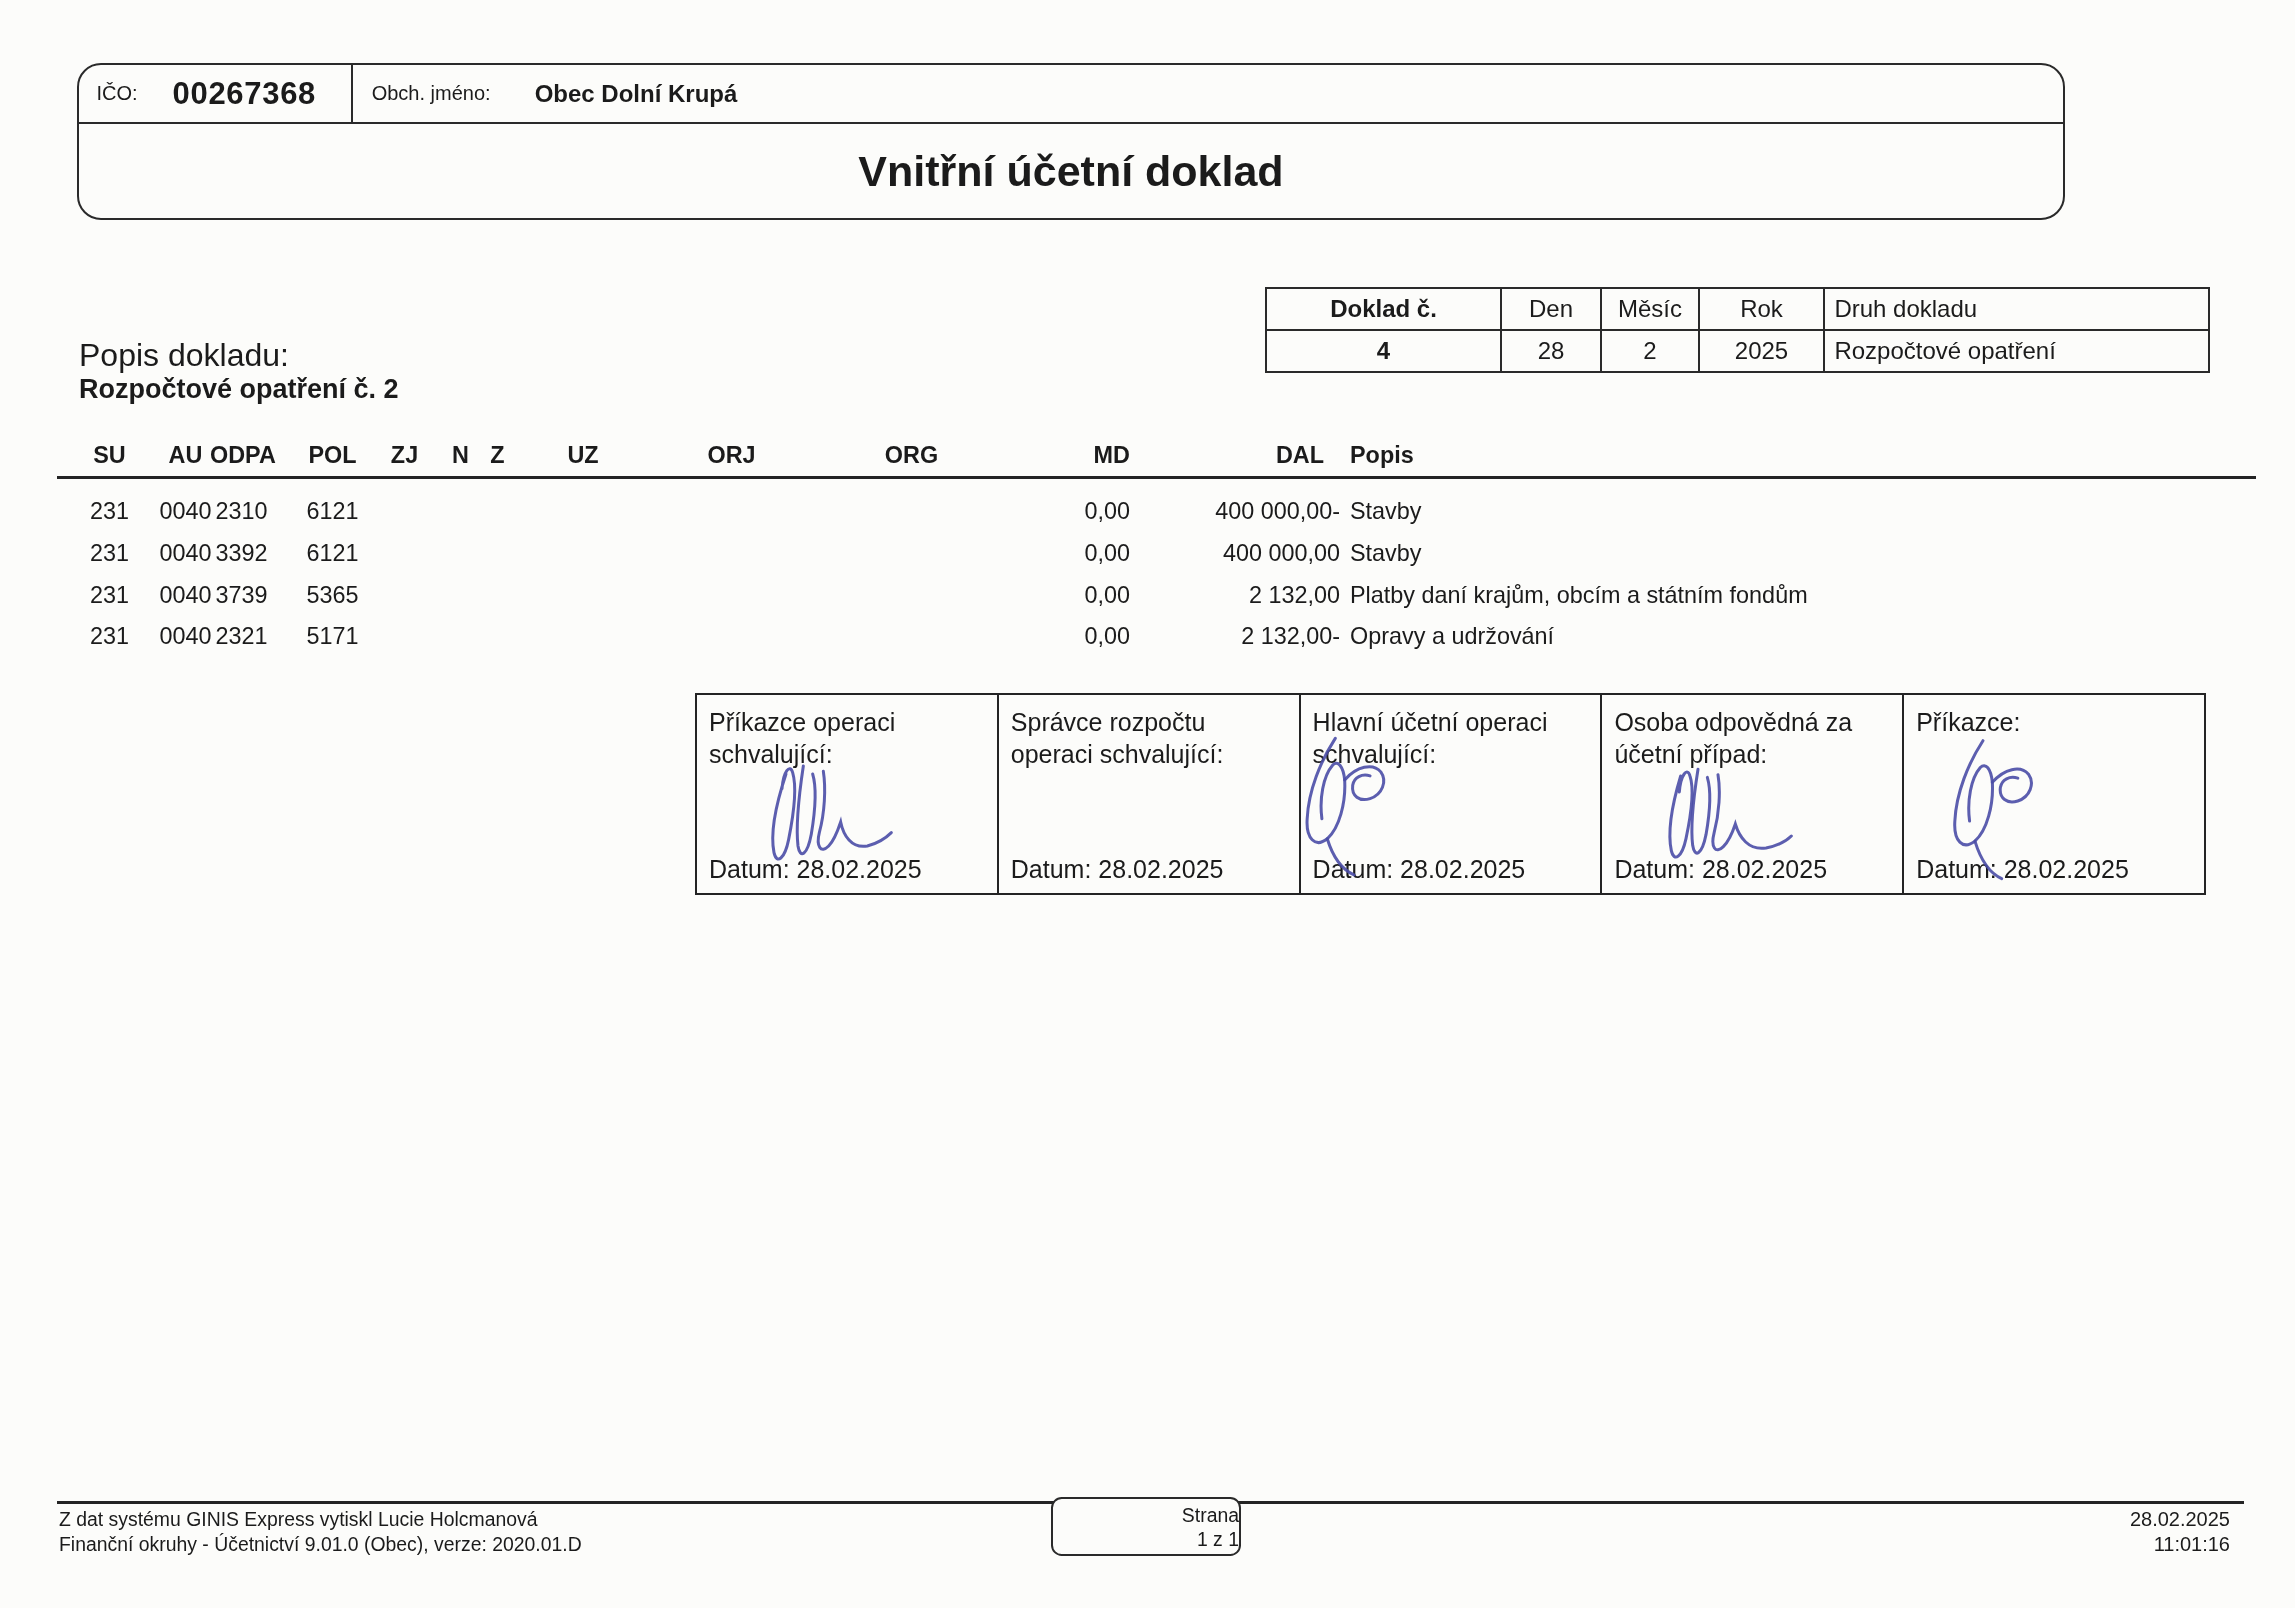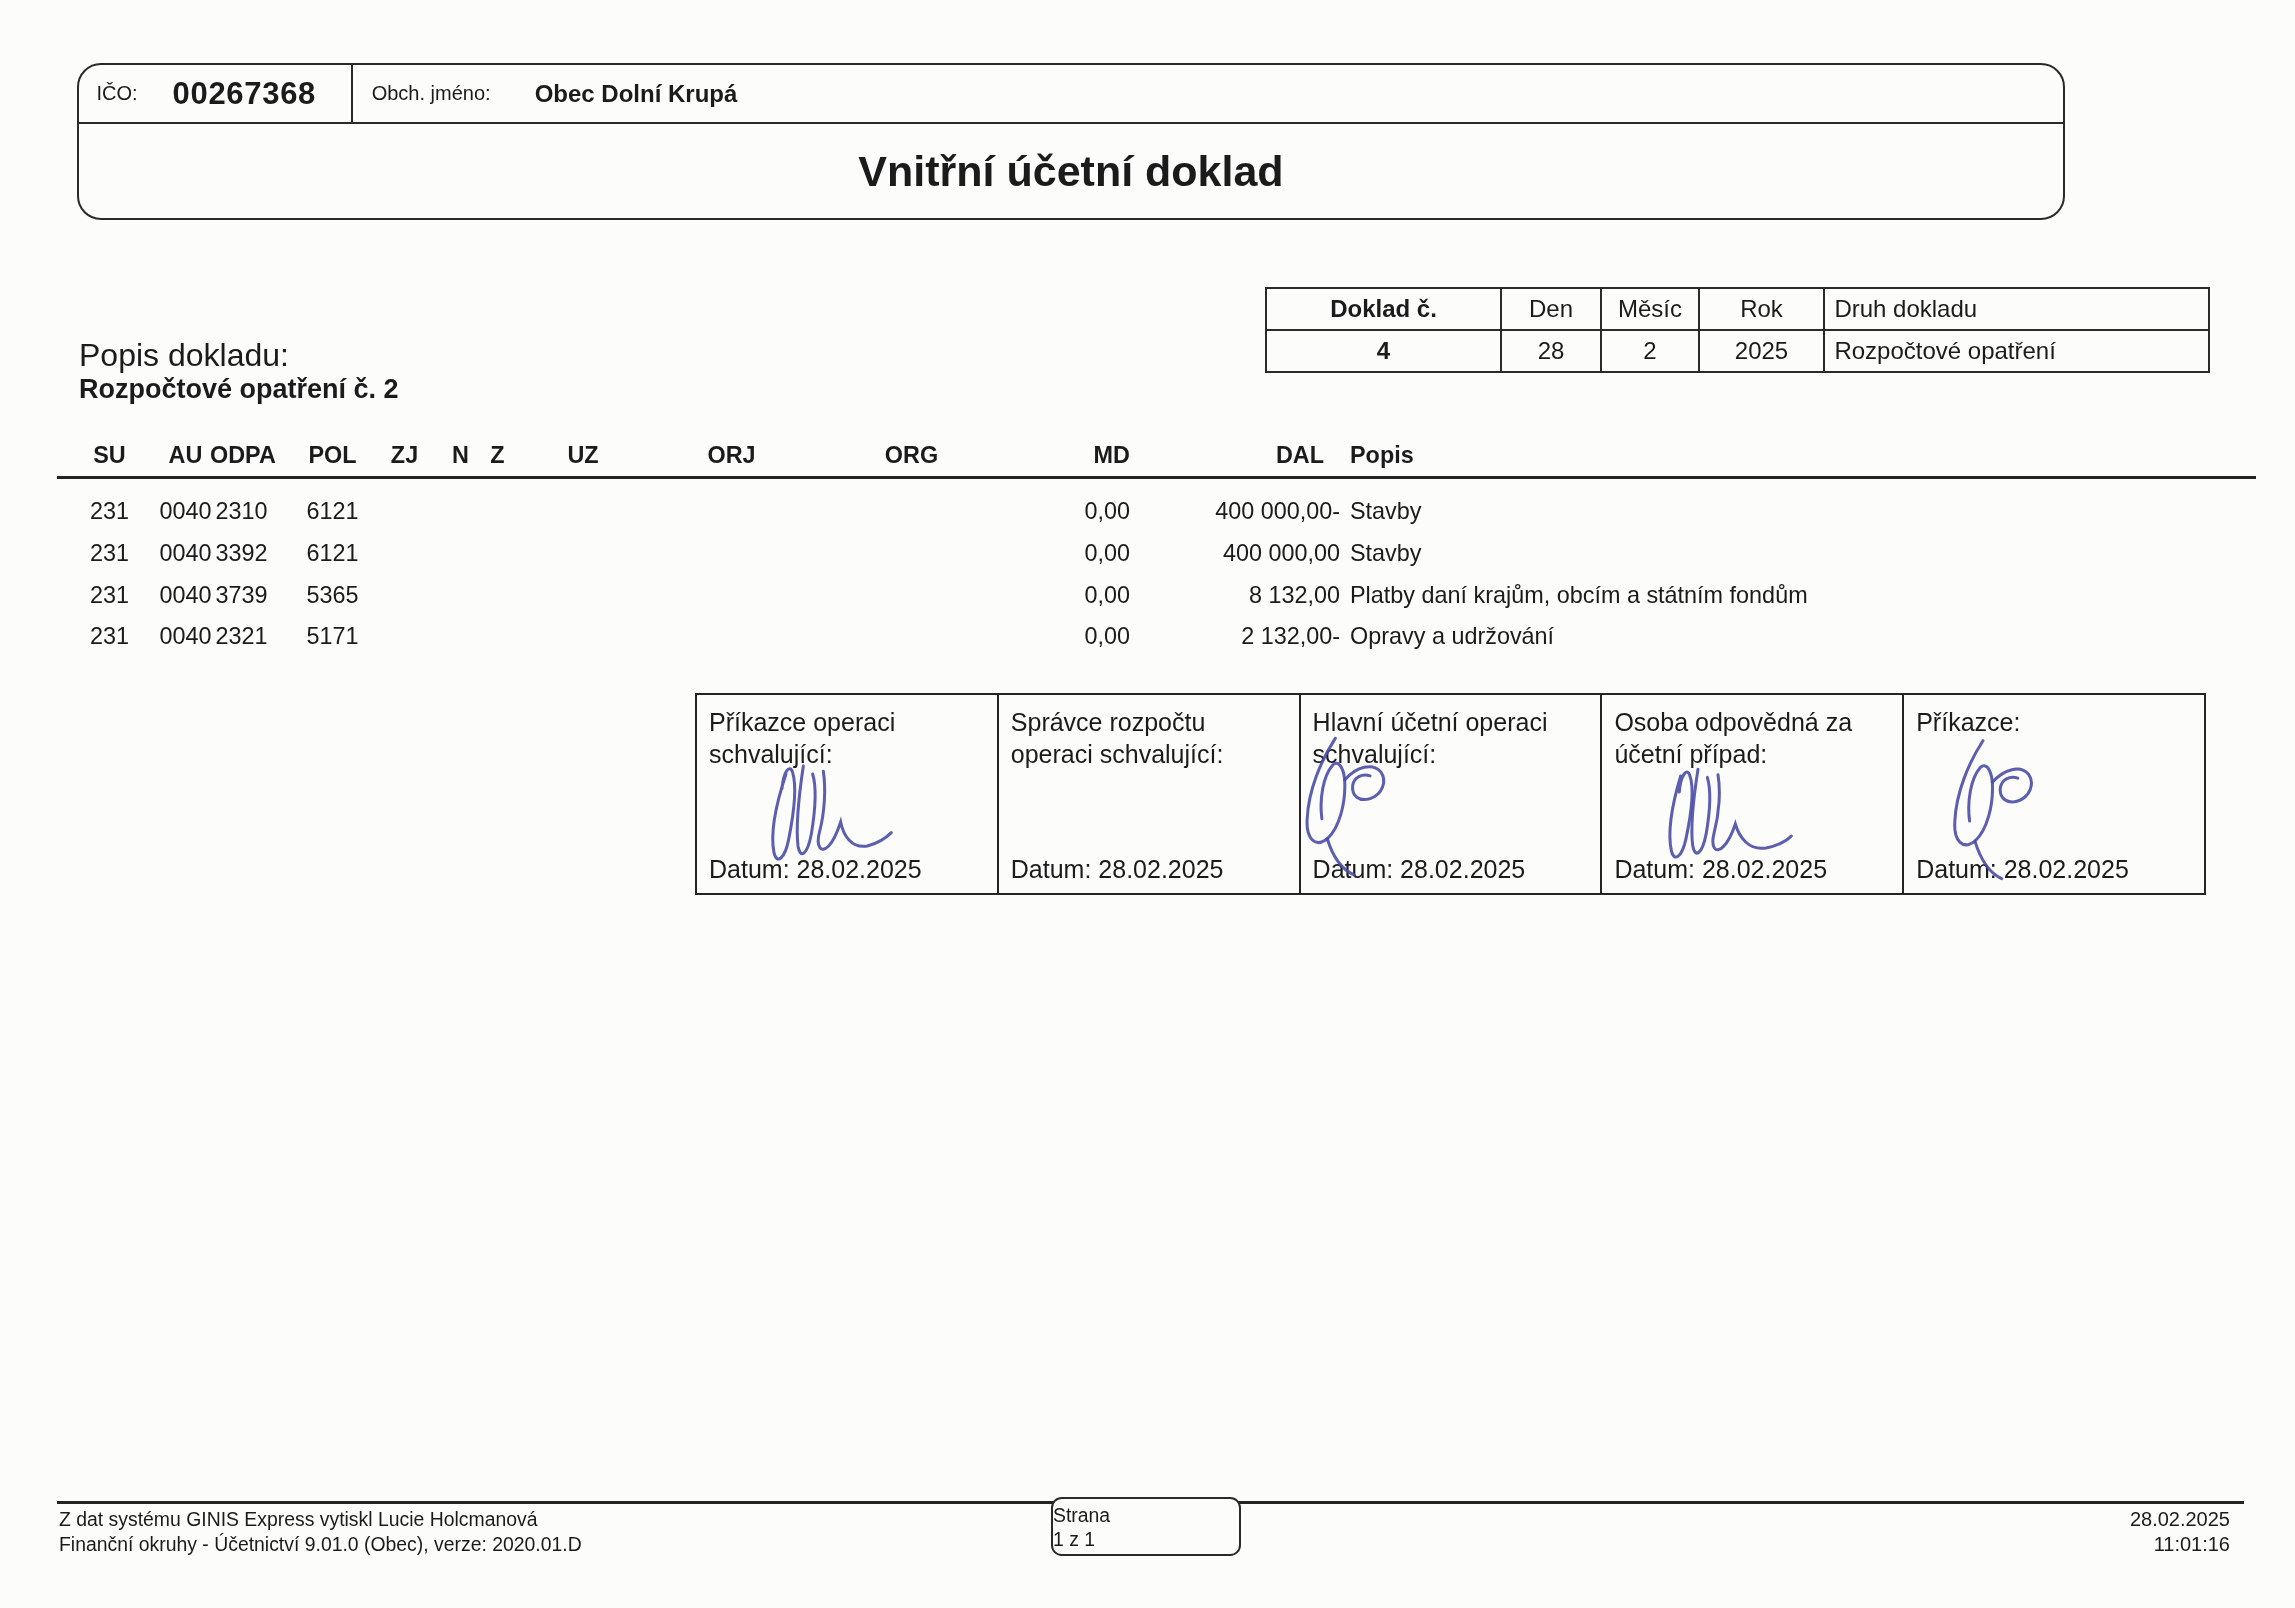--- a/index.html
+++ b/index.html
@@ -85,21 +85,21 @@
   .sig-label{font-size:25px;line-height:32px;}
   .sig-date{position:absolute;left:12px;bottom:9.4px;font-size:25px;white-space:nowrap;}
   .sig-svg{position:absolute;z-index:2;pointer-events:none;}
   .sig-svg path{fill:none;stroke:#4a4da6;stroke-width:4.5;stroke-linecap:round;opacity:.9;}
   
   .footer-rule{position:absolute;left:57px;top:1501px;width:2187px;height:2.7px;background:#242424;}
   .footer-left{position:absolute;left:59px;top:1507px;font-size:19.4px;line-height:25px;}
   .page-box{
     position:absolute;left:1051px;top:1497px;width:190px;height:59px;
     border:2px solid #2a2a2a;border-radius:10.7px;background:#fcfcfa;z-index:3;
-    display:flex;flex-direction:column;align-items:flex-start;justify-content:center;
+    display:flex;flex-direction:column;align-items:flex-end;justify-content:center;
     font-size:19.4px;line-height:24px;box-sizing:border-box;
   }
   .footer-right{position:absolute;right:65px;top:1507px;text-align:right;font-size:20px;line-height:25px;}
 </style>
 </head>
 <body>
 
 <div class="page">
 
   <div class="header-box">
@@ -175,21 +175,21 @@
       <span class="cell r1 c-md">0,00</span>
       <span class="cell r1 c-dal">400 000,00</span>
       <span class="cell r1 c-popis">Stavby</span>
     </div>
     <div>
       <span class="cell r2 c-su">231</span>
       <span class="cell r2 c-au">0040</span>
       <span class="cell r2 c-odpa">3739</span>
       <span class="cell r2 c-pol">5365</span>
       <span class="cell r2 c-md">0,00</span>
-      <span class="cell r2 c-dal">8 132,00</span>
+      <span class="cell r2 c-dal">2 132,00</span>
       <span class="cell r2 c-popis">Platby daní krajům, obcím a státním fondům</span>
     </div>
     <div>
       <span class="cell r3 c-su">231</span>
       <span class="cell r3 c-au">0040</span>
       <span class="cell r3 c-odpa">2321</span>
       <span class="cell r3 c-pol">5171</span>
       <span class="cell r3 c-md">0,00</span>
       <span class="cell r3 c-dal">2 132,00-</span>
       <span class="cell r3 c-popis">Opravy a udržování</span>

